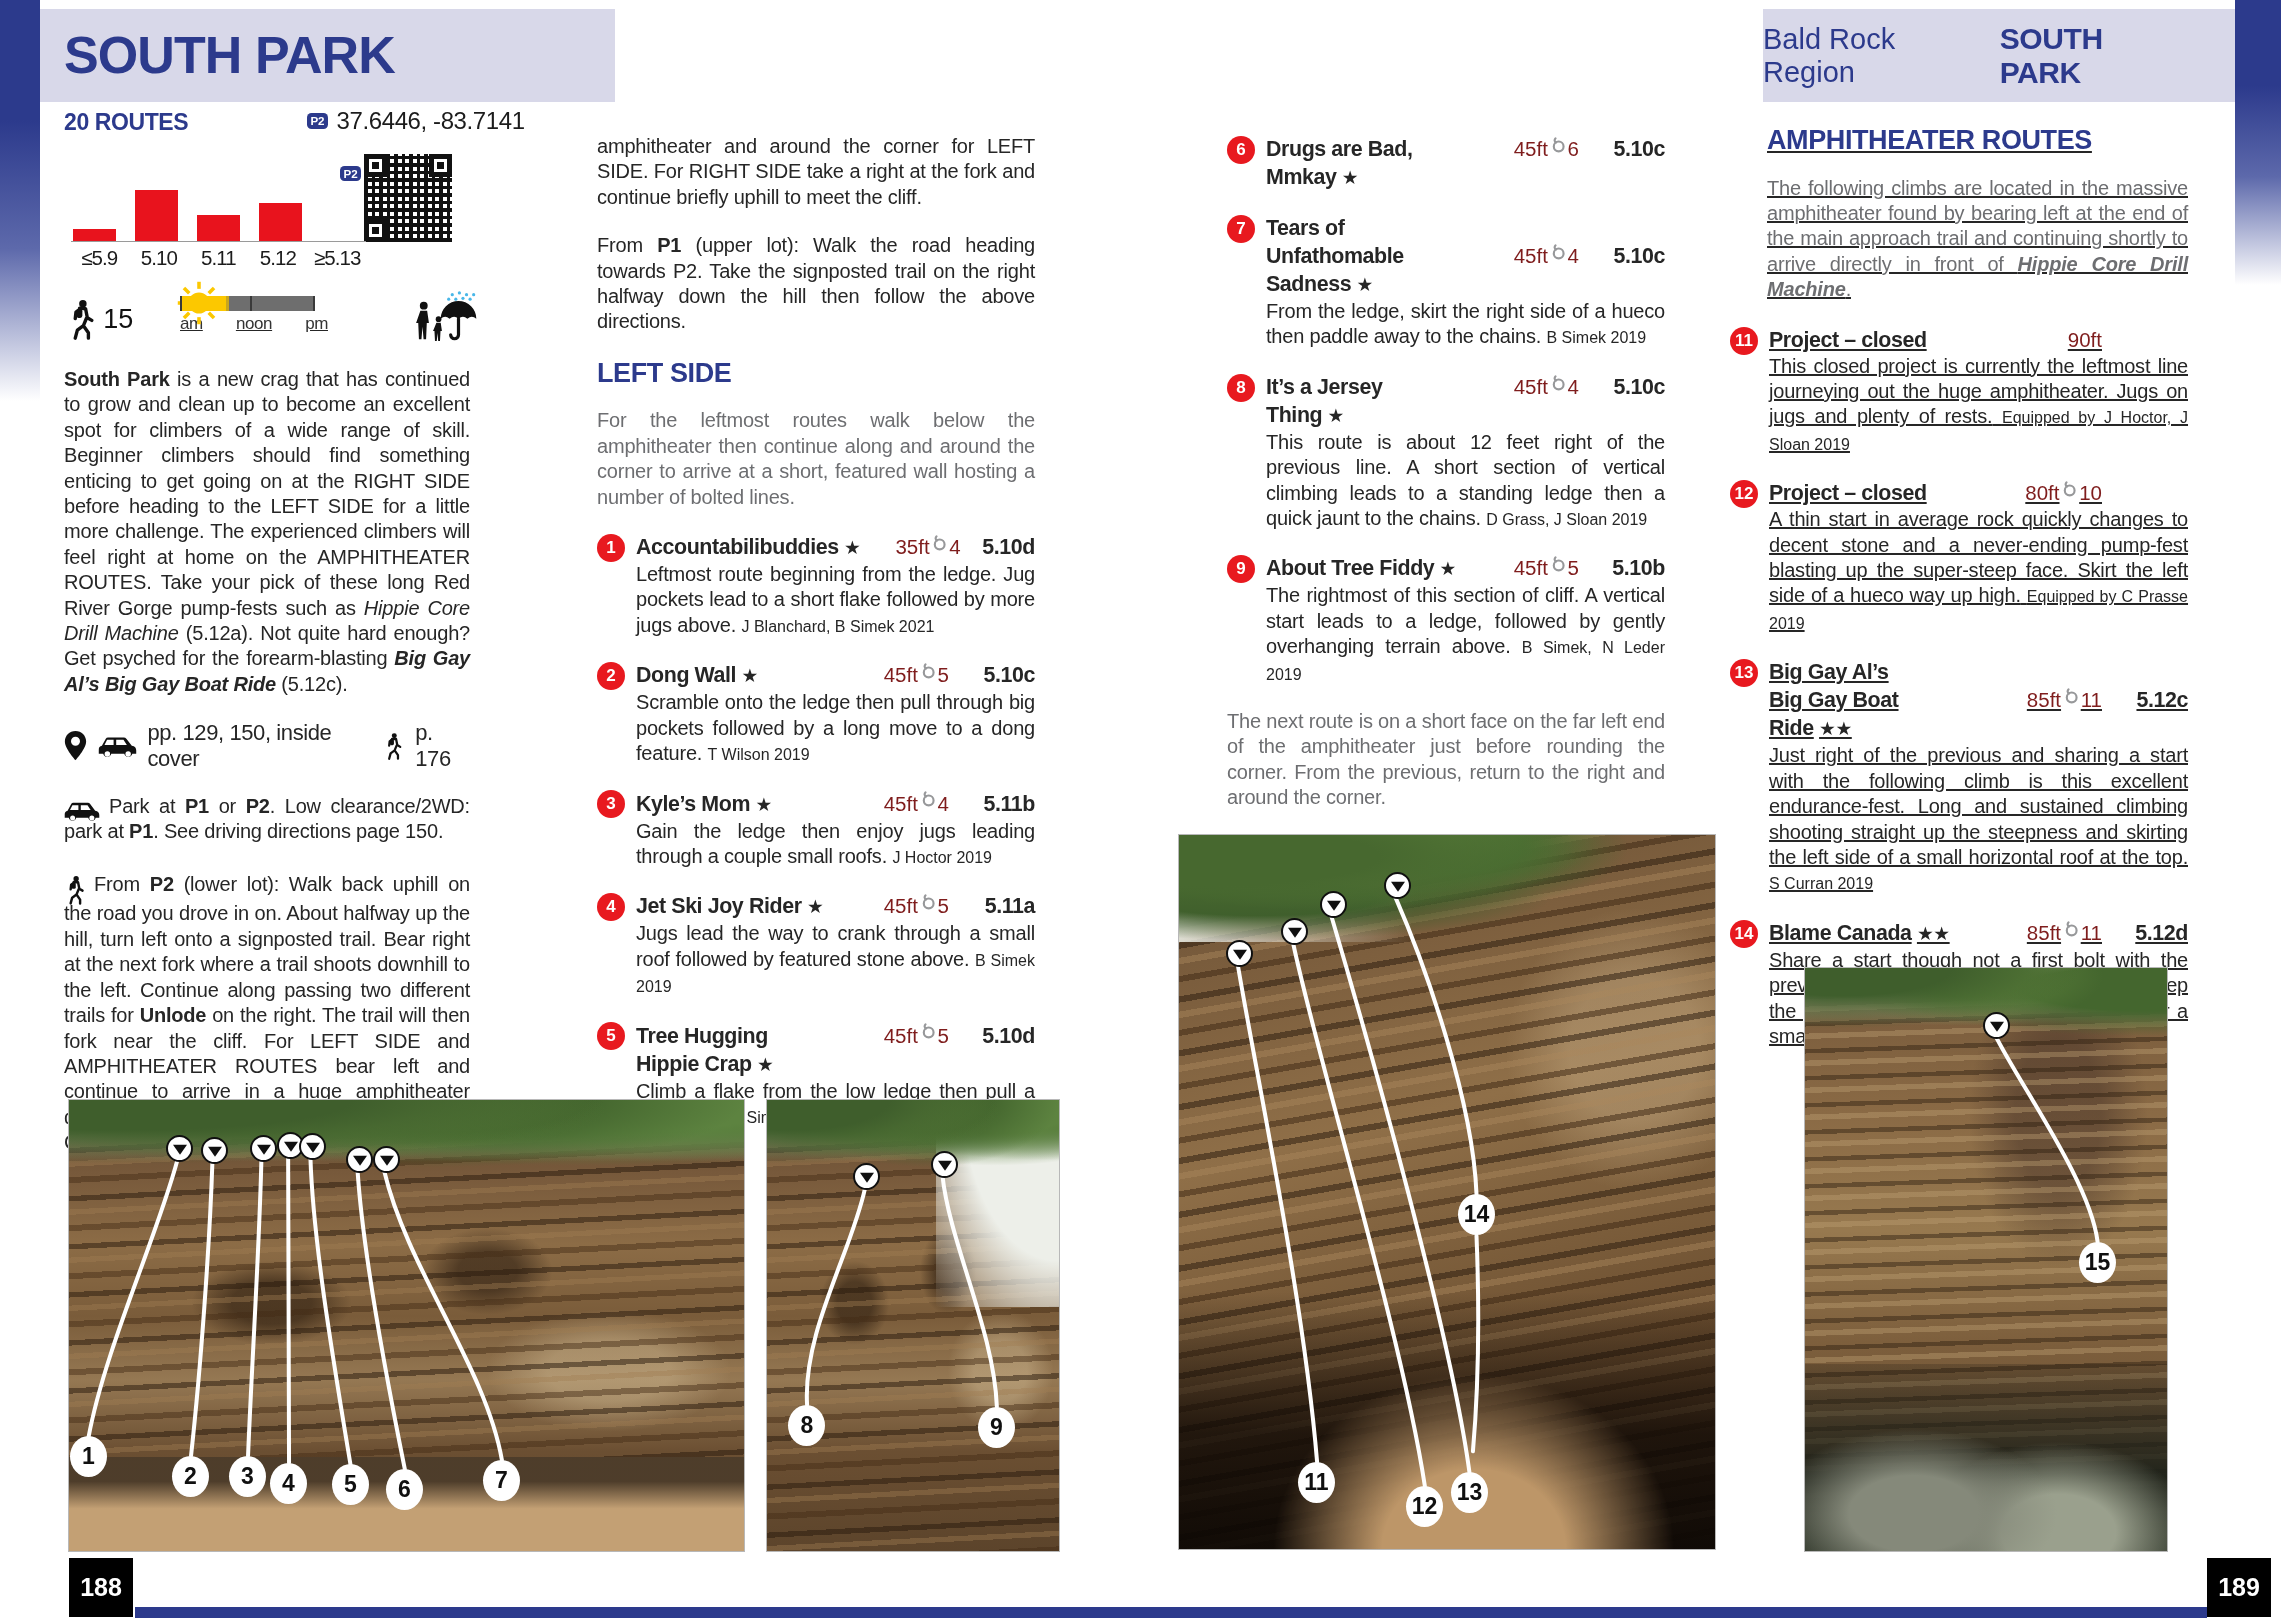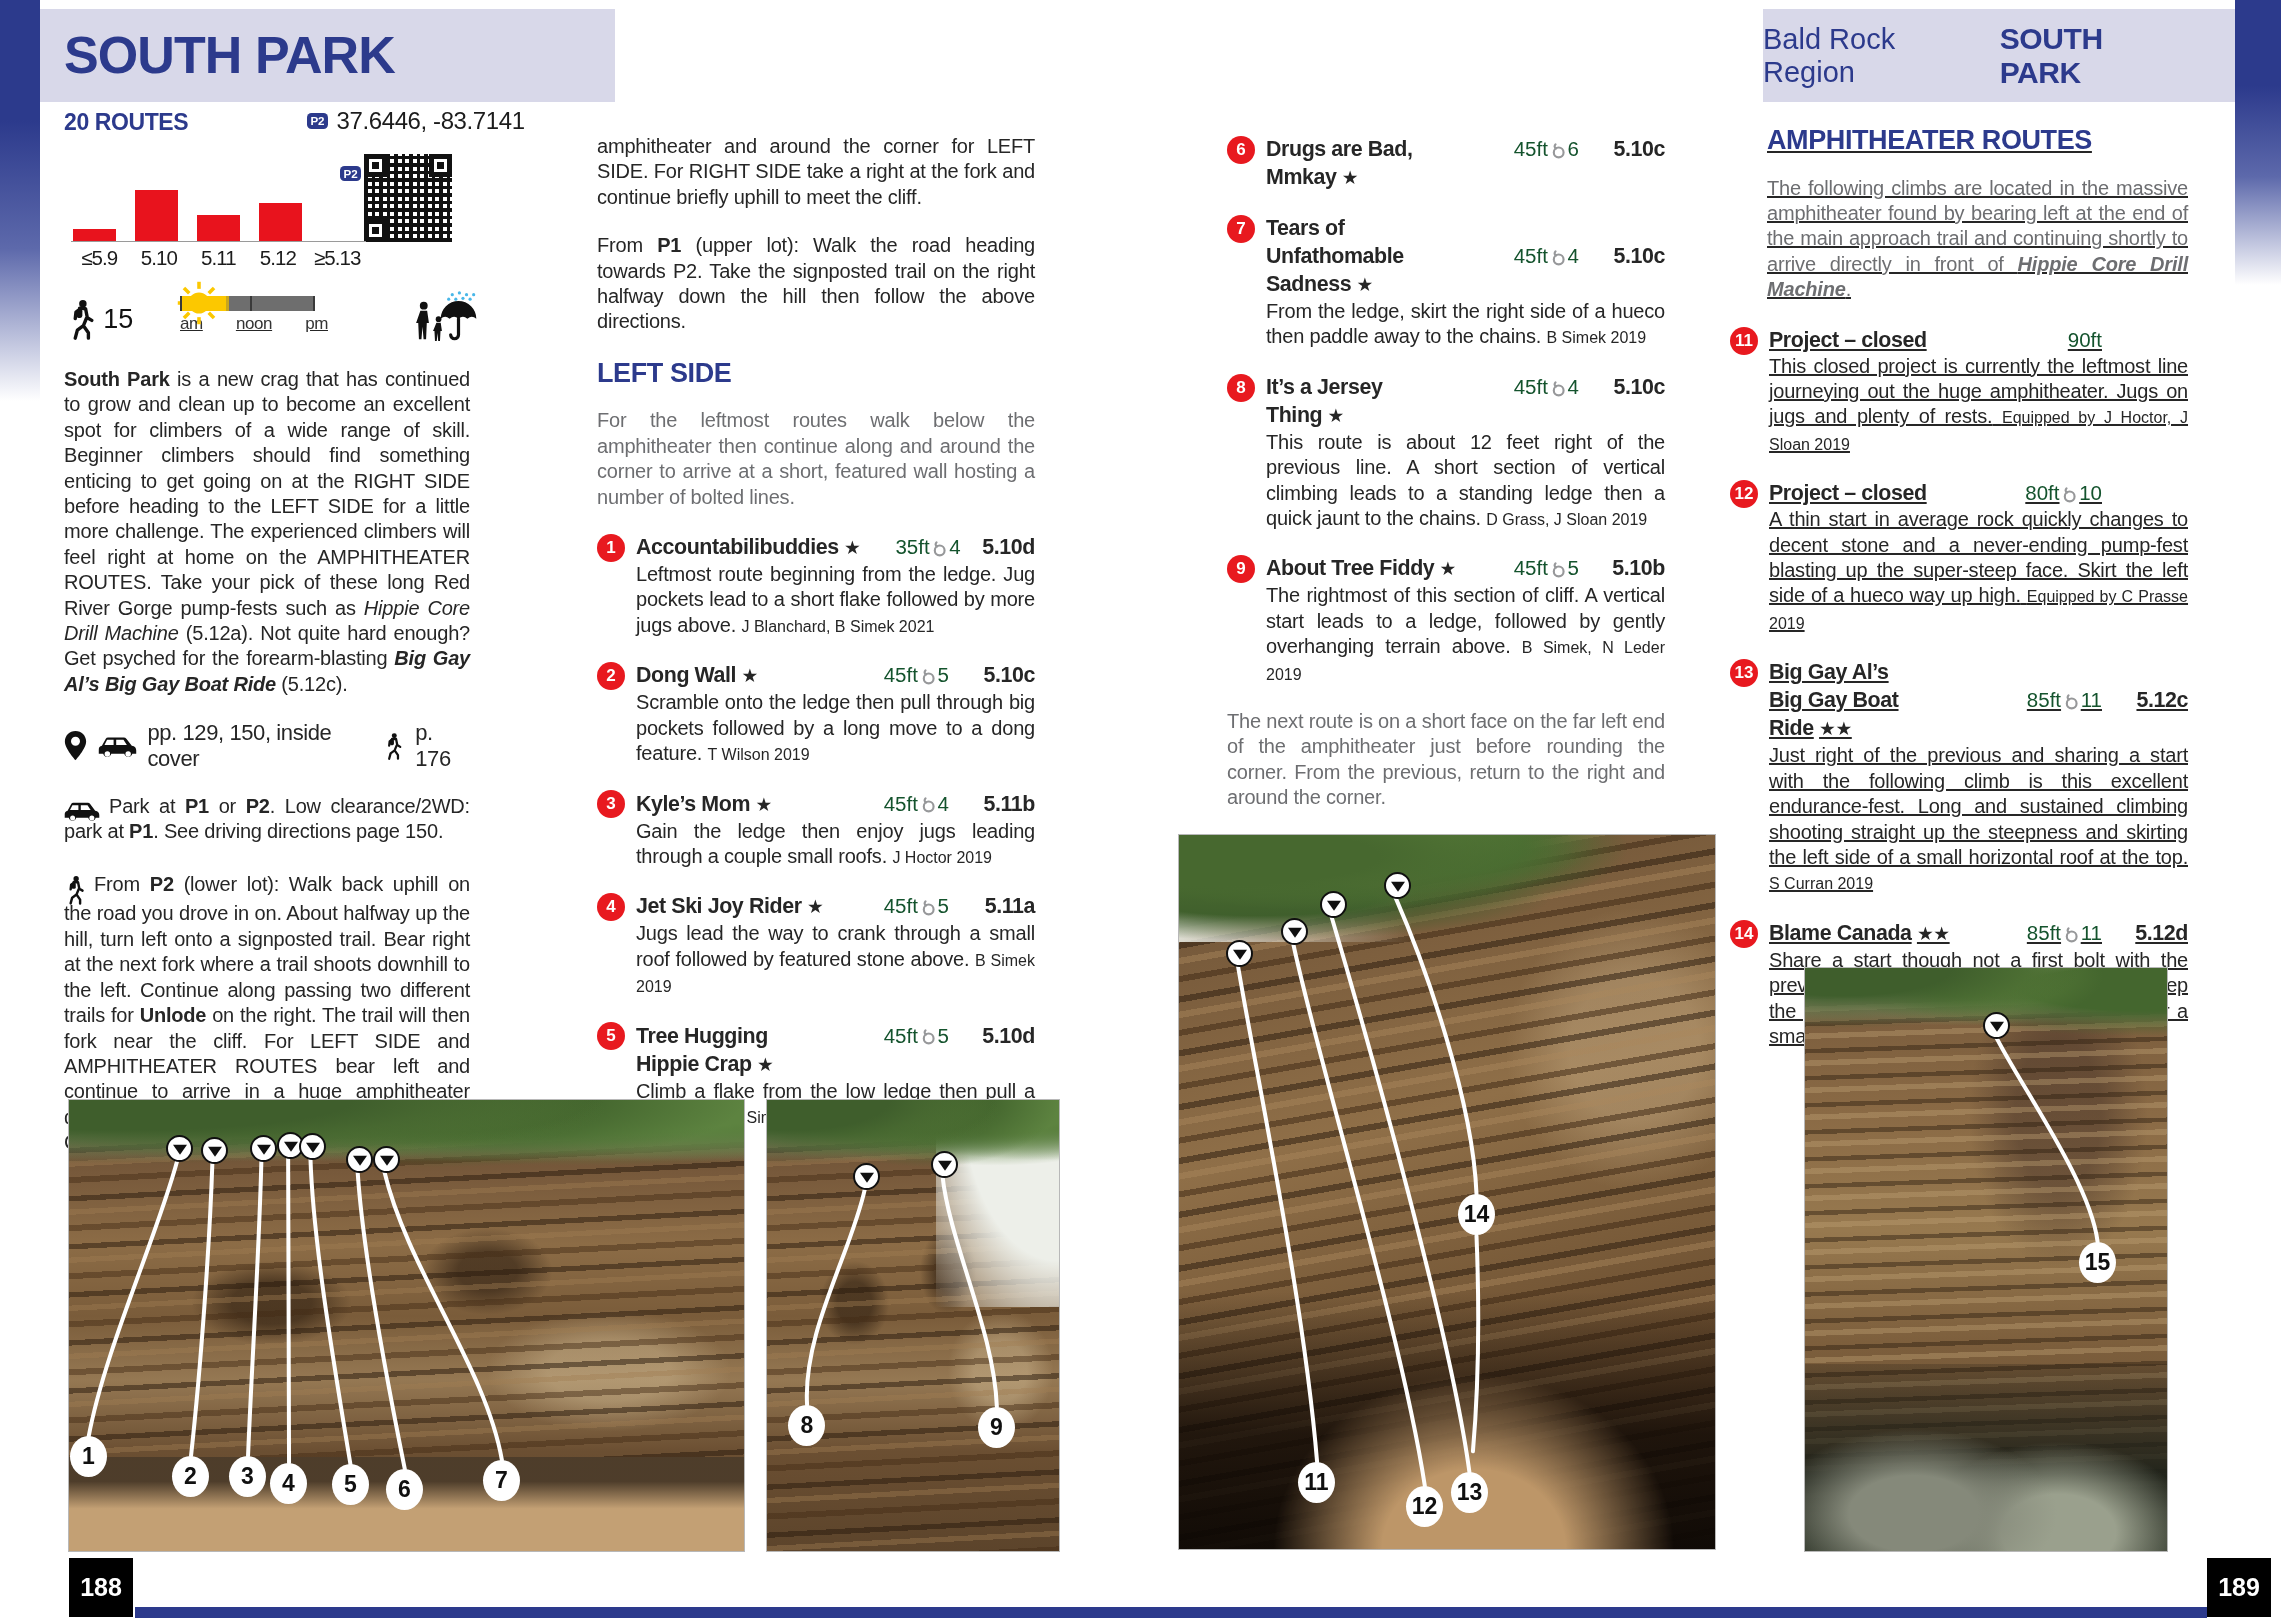--- a/index.html
+++ b/index.html
@@ -43,21 +43,21 @@
   .ic{flex:0 0 auto;}
   
   .route{position:relative;padding-left:39px;margin-bottom:22px;}
   .rnum{position:absolute;left:0;top:0.9px;width:28px;height:28px;border-radius:50%;background:#e8191f;
     color:#fff;font-weight:bold;font-size:17px;display:flex;align-items:center;justify-content:center;}
   .rnum.open{background:#fff;border:2.7px solid #e8191f;color:#e8191f;width:24px;height:24px;font-size:16px;}
   .rhead{display:flex;align-items:baseline;font-size:21.4px;line-height:28px;}
   .rname{font-weight:bold;flex:1;letter-spacing:-0.4px;}
   .rname1{font-weight:bold;font-size:21.4px;line-height:28px;letter-spacing:-0.4px;}
   .star{font-weight:normal;margin-left:5.3px;font-size:18.7px;}
-  .rmeta{color:#14532d;white-space:nowrap;display:flex;align-items:center;gap:2.7px;width:116px;justify-content:flex-end;font-size:20.5px;}
+  .rmeta{color:#7f1d1d;white-space:nowrap;display:flex;align-items:flex-start;gap:2.7px;width:116px;justify-content:flex-end;font-size:20.5px;}
   .bolt{position:relative;top:1.8px;}
   .rgrade{font-weight:bold;width:86px;text-align:right;letter-spacing:-0.4px;}
   .rdesc{font-size:20px;line-height:25.4px;text-align:justify;letter-spacing:-0.2px;}
   .credit{font-size:16px;letter-spacing:0;}
   
   .photo{position:absolute;overflow:hidden;background:#7d6143;border:0.9px solid #b8b8b8;box-sizing:border-box;}
   .strata{position:absolute;inset:0;background:
     repeating-linear-gradient(177deg,rgba(40,25,12,.5) 0 5.3px,rgba(0,0,0,0) 5.3px 13.4px,rgba(160,125,82,.4) 13.4px 18.7px,rgba(0,0,0,0) 18.7px 29px,rgba(66,42,20,.45) 29px 35px,rgba(0,0,0,0) 35px 48px),
     radial-gradient(ellipse at 30% 45%,rgba(30,18,8,.5) 0 6%,transparent 12%),
     radial-gradient(ellipse at 62% 38%,rgba(28,16,8,.5) 0 5%,transparent 11%),

